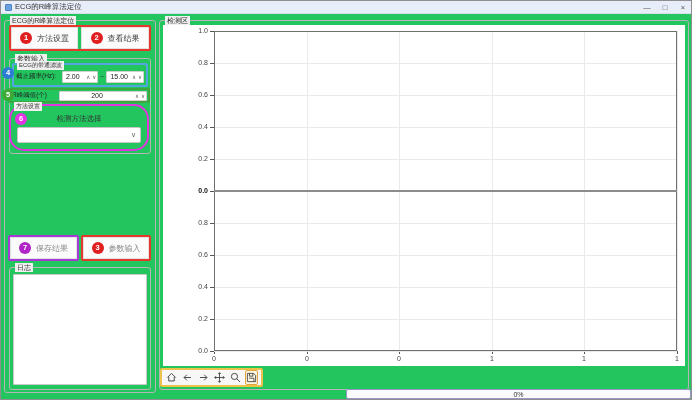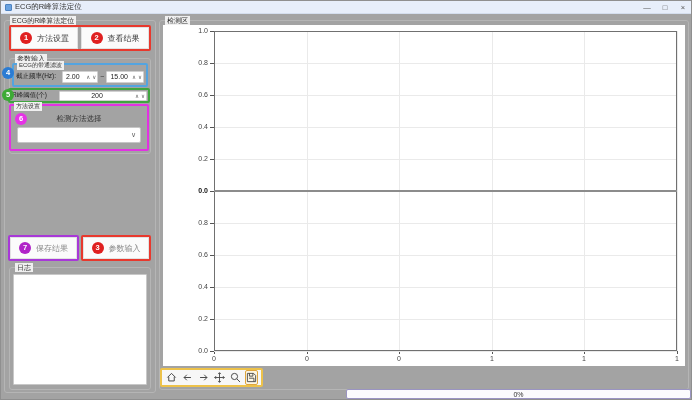--- a/index.html
+++ b/index.html
@@ -1,17 +1,17 @@
 <!DOCTYPE html>
 <html><head>
 <meta charset="utf-8">
 <style>
   * { box-sizing: border-box; margin: 0; padding: 0; }
   body { font-family: "Liberation Sans", "DejaVu Sans", sans-serif; background:#d8d8d8; }
-  .window { position:relative; width:692px; height:400px; background:#a3a3a3;
+  .window { position:relative; width:692px; height:400px; background:#22c55e;
             border:1px solid #8f8f8f; overflow:hidden; }
   .titlebar { position:absolute; left:0; top:0; width:100%; height:13px;
               background:#e7eefa; border-bottom:1px solid #d4deee;
               display:flex; align-items:center; padding:0 4px; font-size:7.5px; color:#333; }
   .app-icon { width:7px; height:7px; background:#6aa2e0; border:1px solid #4d82c0;
               border-radius:1px; margin-right:3px; flex:0 0 auto; }
   .win-controls { position:absolute; right:3px; top:0; height:13px; display:flex;
                   align-items:center; gap:8px; font-size:7.5px; color:#555; }
   .win-controls span { cursor:default; width:10px; text-align:center; }
   .groupbox { position:absolute; border:1px solid #b5b5b5; border-radius:3px; }
@@ -114,21 +114,21 @@
       <span style="font-size:6.5px;color:#222;flex:0 0 44px;white-space:nowrap;">R峰阈值(个)</span>
       <div class="field" style="flex:1;height:10px;">
         <span class="val" style="text-align:center;">200</span>
         <span class="spin" style="line-height:10px;">∧</span>
         <span class="spin" style="line-height:10px;">∨</span>
       </div>
     </div>
   </div>
   <span class="badge green" style="left:1px;top:88px;">5</span>
 
-  <div class="abox magenta" style="left:8px;top:103px;width:140px;height:47px;">
+  <div class="abox magenta" style="left:8px;top:103px;width:140px;height:47px;border-radius:15px;">
     <span class="glabel" style="top:-4px;left:3px;font-size:6px;">方法设置</span>
     <div style="position:absolute;left:0;right:0;top:8px;text-align:center;font-size:7.5px;color:#333;">检测方法选择</div>
     <div class="combo">
       <span></span>
       <span>∨</span>
     </div>
   </div>
   <span class="badge magenta" style="left:14px;top:112px;">6</span>
 
   <div class="abox purple" style="left:7px;top:234px;width:71px;height:26px;"></div>

